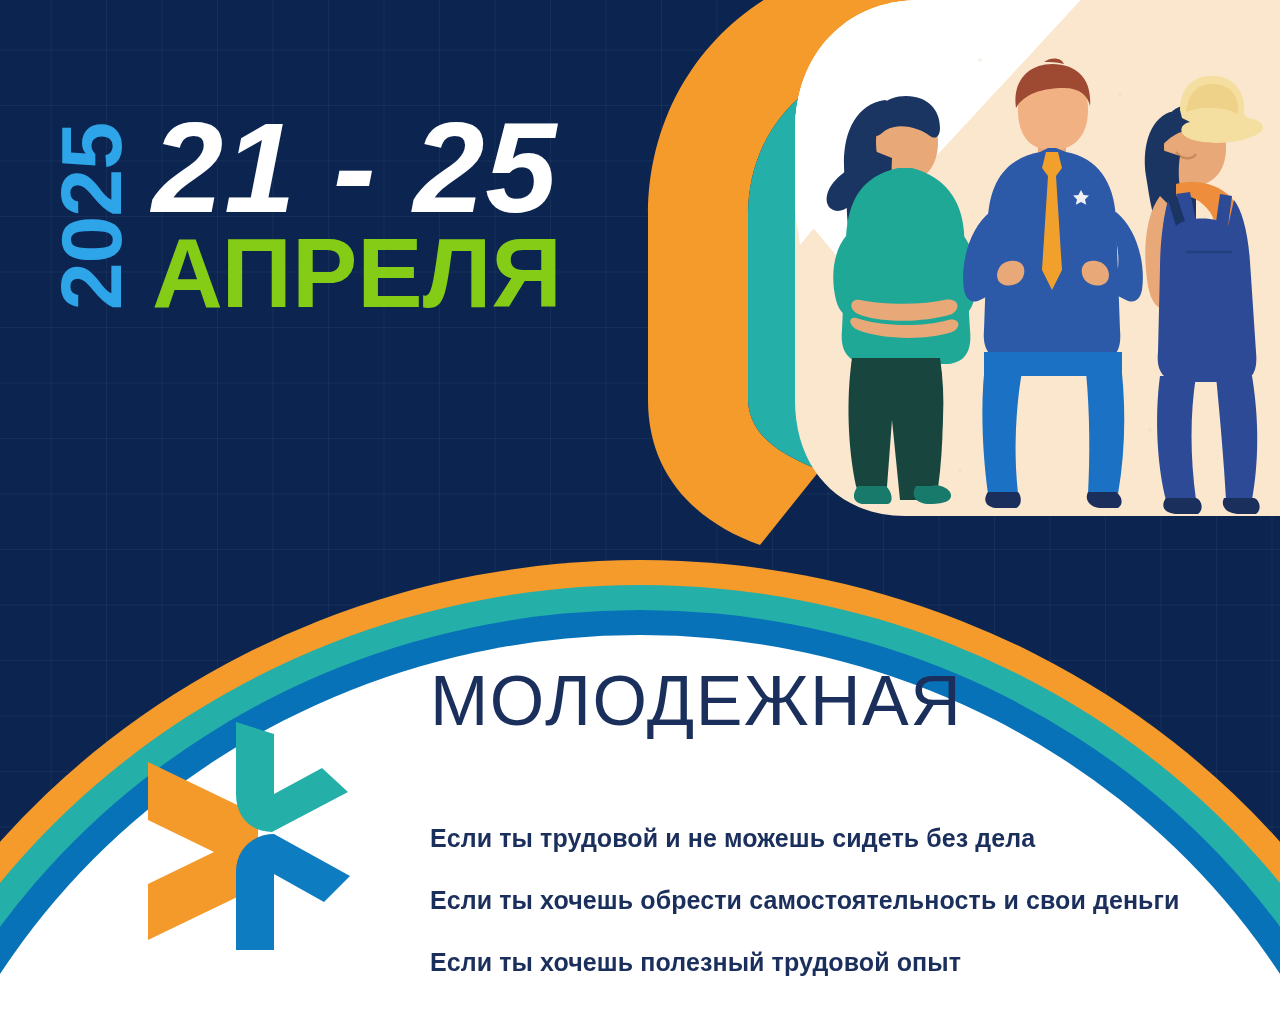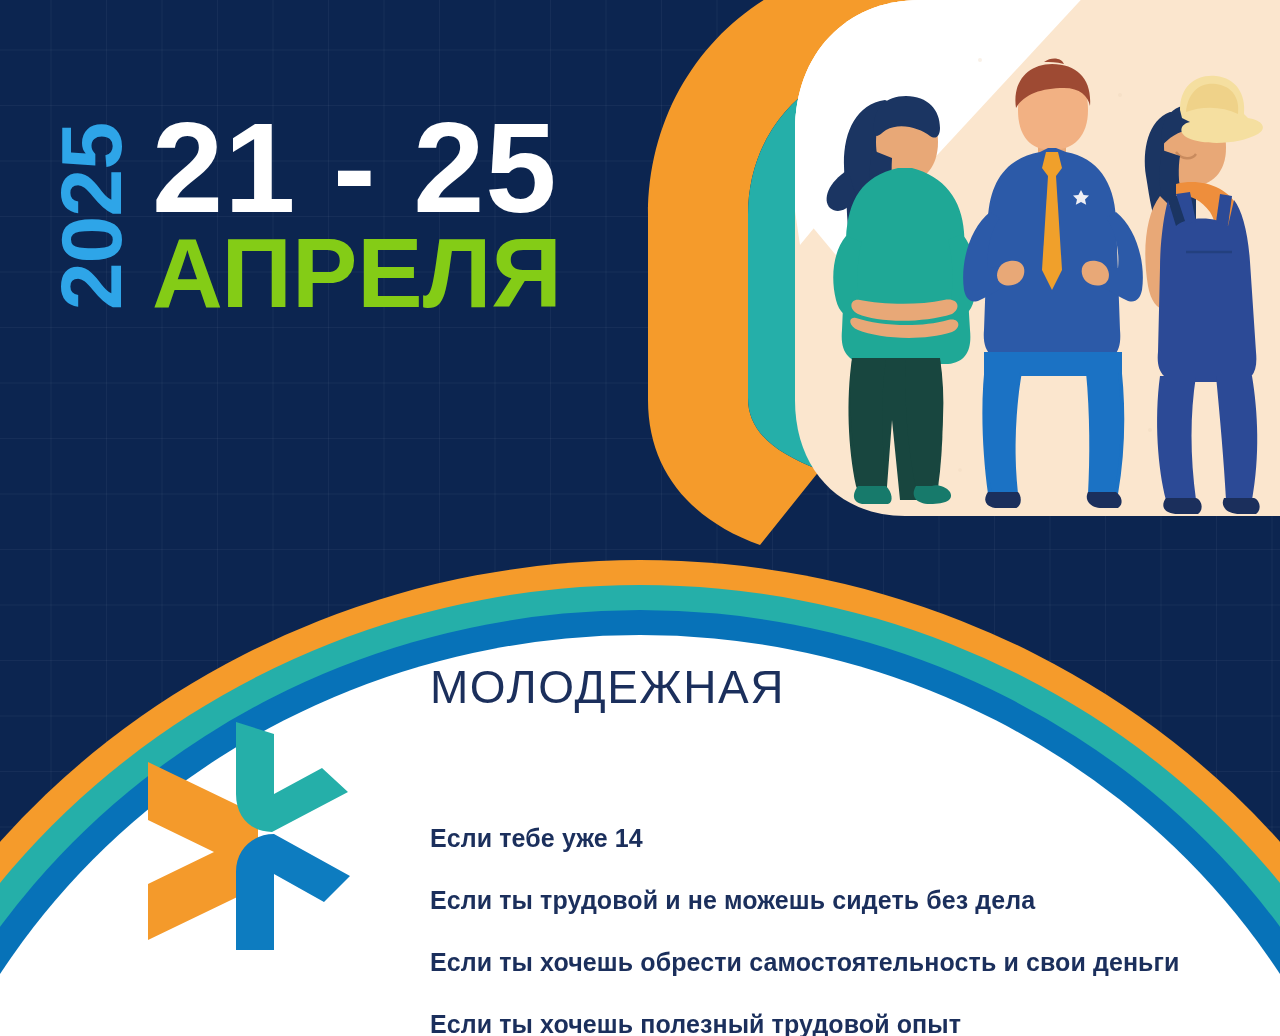--- a/index.html
+++ b/index.html
@@ -48,20 +48,21 @@
     margin-top:18px;
     font-family:"Liberation Sans", sans-serif;
   }
   .date-text { margin-left:18px; }
   .date-range {
     color:#FFFFFF;
     font-size:128px;
     font-weight:bold;
     line-height:0.98;
     letter-spacing:1px;
+    font-style:italic;
   }
   .date-month {
     color:#84cc16;
     font-size:98px;
     font-weight:bold;
     line-height:1.0;
     letter-spacing:0px;
     margin-top:-6px;
   }
 
@@ -69,21 +70,21 @@
   .logo-wrap {
     position:absolute; left:140px; top:722px; z-index:22;
     width:235px; height:230px;
   }
   .headline {
     position:absolute; left:430px; top:660px; z-index:22;
     width:740px;
   }
   .headline .hl-line {
     color:#1B2F5C;
-    font-size:46px;
+    font-size:70px;
     font-weight:400;
     line-height:1.18;
     letter-spacing:1.5px;
     white-space:nowrap;
   }
   .bullets {
     position:absolute; left:430px; top:826px; z-index:22;
     width:830px;
   }
   .bullets .bullet {
@@ -337,19 +338,18 @@
 
       <path fill="#0D7CC0" d="M96,228 L96,150 C96,126 114,112 134,112 L210,154 L184,180 L134,152 L134,228 Z"></path>
     </svg>
   </div>
 
   <div class="headline">
     <div class="hl-line">МОЛОДЕЖНАЯ</div>
   </div>
 
   <div class="bullets">
-    <div class="bullet">Если тебе уже 14</div>
     <div class="bullet">Если ты трудовой и не можешь сидеть без дела</div>
     <div class="bullet">Если ты хочешь обрести самостоятельность и свои деньги</div>
     <div class="bullet">Если ты хочешь полезный трудовой опыт</div>
   </div>
 
 </div>
 
 </body></html>

